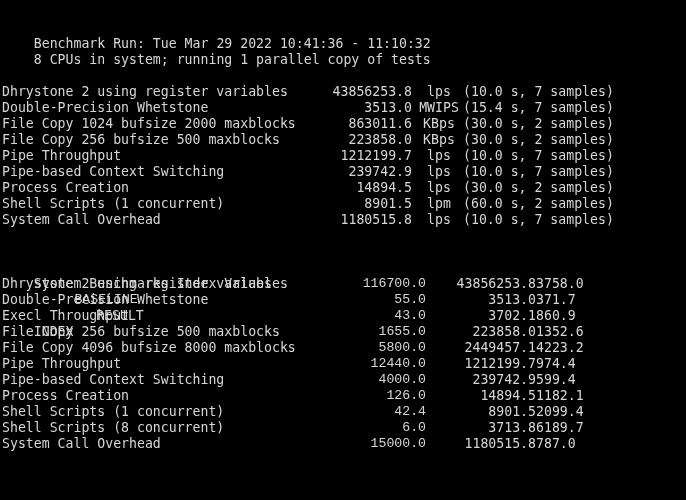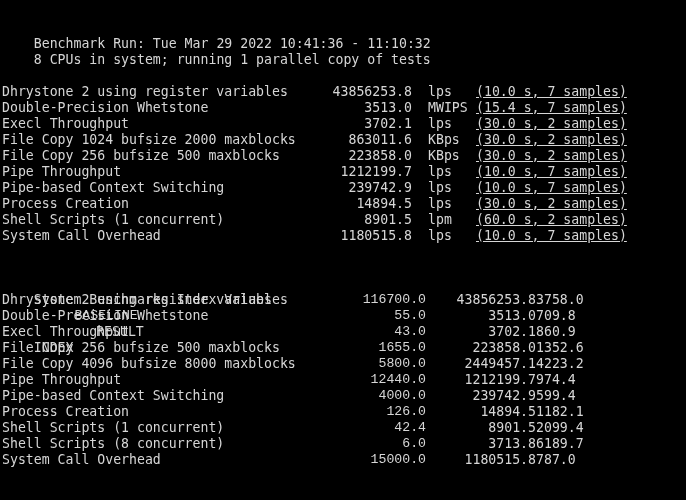--- a/index.html
+++ b/index.html
@@ -42,22 +42,22 @@
   }
   .seg {
     display: inline-block;
     white-space: pre;
     vertical-align: top;
     font-family: "DejaVu Sans Mono", "Liberation Mono", monospace;
   }
   
   .c-name    { width: 320px; }
   .c-value   { width: 90px;  text-align: right; }
-  .c-unit    { width: 48px;  text-align: left; padding-left: 16px; }
-  .c-samples { text-align: center; text-decoration: underline; }
+  .c-unit    { width: 48px;  text-align: center; padding-left: 3px; }
+  .c-samples { text-align: center; }
   
   .i-name    { width: 320px; }
   .i-base    { width: 104px; text-align: right; font-family: Liberation Mono, monospace; }
   .i-result  { width: 110px; text-align: right; }
   .i-index   { width: 74px;  text-align: left; }
 </style>
 </head>
 <body style="background: rgb(0, 0, 0);">
 
 <div id="terminal" style="background: rgb(0, 0, 0); color: rgb(214, 214, 214); margin-top: 14px;">
@@ -67,21 +67,20 @@
   </div>
   <div class="line">
     <span class="seg">8 CPUs in system; running 1 parallel copy of tests</span>
   </div>
   <div class="blank"> </div>
   <div class="blank"> </div>
 
   <div id="results-block">
       <div class="line"><span class="seg c-name">Dhrystone 2 using register variables</span><span class="seg c-value">43856253.8</span><span class="seg c-unit">lps</span><span class="seg c-samples">(10.0 s, 7 samples)</span></div>
       <div class="line"><span class="seg c-name">Double-Precision Whetstone</span><span class="seg c-value">3513.0</span><span class="seg c-unit">MWIPS</span><span class="seg c-samples">(15.4 s, 7 samples)</span></div>
-      <div class="line"><span class="seg c-name">Execl Throughput</span><span class="seg c-value">3702.1</span><span class="seg c-unit">lps</span><span class="seg c-samples">(30.0 s, 2 samples)</span></div>
       <div class="line"><span class="seg c-name">File Copy 1024 bufsize 2000 maxblocks</span><span class="seg c-value">863011.6</span><span class="seg c-unit">KBps</span><span class="seg c-samples">(30.0 s, 2 samples)</span></div>
       <div class="line"><span class="seg c-name">File Copy 256 bufsize 500 maxblocks</span><span class="seg c-value">223858.0</span><span class="seg c-unit">KBps</span><span class="seg c-samples">(30.0 s, 2 samples)</span></div>
       <div class="line"><span class="seg c-name">Pipe Throughput</span><span class="seg c-value">1212199.7</span><span class="seg c-unit">lps</span><span class="seg c-samples">(10.0 s, 7 samples)</span></div>
       <div class="line"><span class="seg c-name">Pipe-based Context Switching</span><span class="seg c-value">239742.9</span><span class="seg c-unit">lps</span><span class="seg c-samples">(10.0 s, 7 samples)</span></div>
       <div class="line"><span class="seg c-name">Process Creation</span><span class="seg c-value">14894.5</span><span class="seg c-unit">lps</span><span class="seg c-samples">(30.0 s, 2 samples)</span></div>
       <div class="line"><span class="seg c-name">Shell Scripts (1 concurrent)</span><span class="seg c-value">8901.5</span><span class="seg c-unit">lpm</span><span class="seg c-samples">(60.0 s, 2 samples)</span></div>
       <div class="line"><span class="seg c-name">System Call Overhead</span><span class="seg c-value">1180515.8</span><span class="seg c-unit">lps</span><span class="seg c-samples">(10.0 s, 7 samples)</span></div>
     </div>
 
   <div class="blank"> </div>
@@ -89,21 +88,21 @@
 
   <div class="line">
     <span class="seg i-name">System Benchmarks Index Values</span>
     <span class="seg i-base">BASELINE</span>
     <span class="seg i-result">RESULT</span>
     <span class="seg i-index">INDEX</span>
   </div>
 
   <div id="index-block">
       <div class="line"><span class="seg i-name">Dhrystone 2 using register variables</span><span class="seg i-base">116700.0</span><span class="seg i-result">43856253.8</span><span class="seg i-index">3758.0</span></div>
-      <div class="line"><span class="seg i-name">Double-Precision Whetstone</span><span class="seg i-base">55.0</span><span class="seg i-result">3513.0</span><span class="seg i-index">709.8</span></div>
+      <div class="line"><span class="seg i-name">Double-Precision Whetstone</span><span class="seg i-base">55.0</span><span class="seg i-result">3513.0</span><span class="seg i-index">371.7</span></div>
       <div class="line"><span class="seg i-name">Execl Throughput</span><span class="seg i-base">43.0</span><span class="seg i-result">3702.1</span><span class="seg i-index">860.9</span></div>
       <div class="line"><span class="seg i-name">File Copy 256 bufsize 500 maxblocks</span><span class="seg i-base">1655.0</span><span class="seg i-result">223858.0</span><span class="seg i-index">1352.6</span></div>
       <div class="line"><span class="seg i-name">File Copy 4096 bufsize 8000 maxblocks</span><span class="seg i-base">5800.0</span><span class="seg i-result">2449457.1</span><span class="seg i-index">4223.2</span></div>
       <div class="line"><span class="seg i-name">Pipe Throughput</span><span class="seg i-base">12440.0</span><span class="seg i-result">1212199.7</span><span class="seg i-index">974.4</span></div>
       <div class="line"><span class="seg i-name">Pipe-based Context Switching</span><span class="seg i-base">4000.0</span><span class="seg i-result">239742.9</span><span class="seg i-index">599.4</span></div>
       <div class="line"><span class="seg i-name">Process Creation</span><span class="seg i-base">126.0</span><span class="seg i-result">14894.5</span><span class="seg i-index">1182.1</span></div>
       <div class="line"><span class="seg i-name">Shell Scripts (1 concurrent)</span><span class="seg i-base">42.4</span><span class="seg i-result">8901.5</span><span class="seg i-index">2099.4</span></div>
       <div class="line"><span class="seg i-name">Shell Scripts (8 concurrent)</span><span class="seg i-base">6.0</span><span class="seg i-result">3713.8</span><span class="seg i-index">6189.7</span></div>
       <div class="line"><span class="seg i-name">System Call Overhead</span><span class="seg i-base">15000.0</span><span class="seg i-result">1180515.8</span><span class="seg i-index">787.0</span></div>
     </div>

